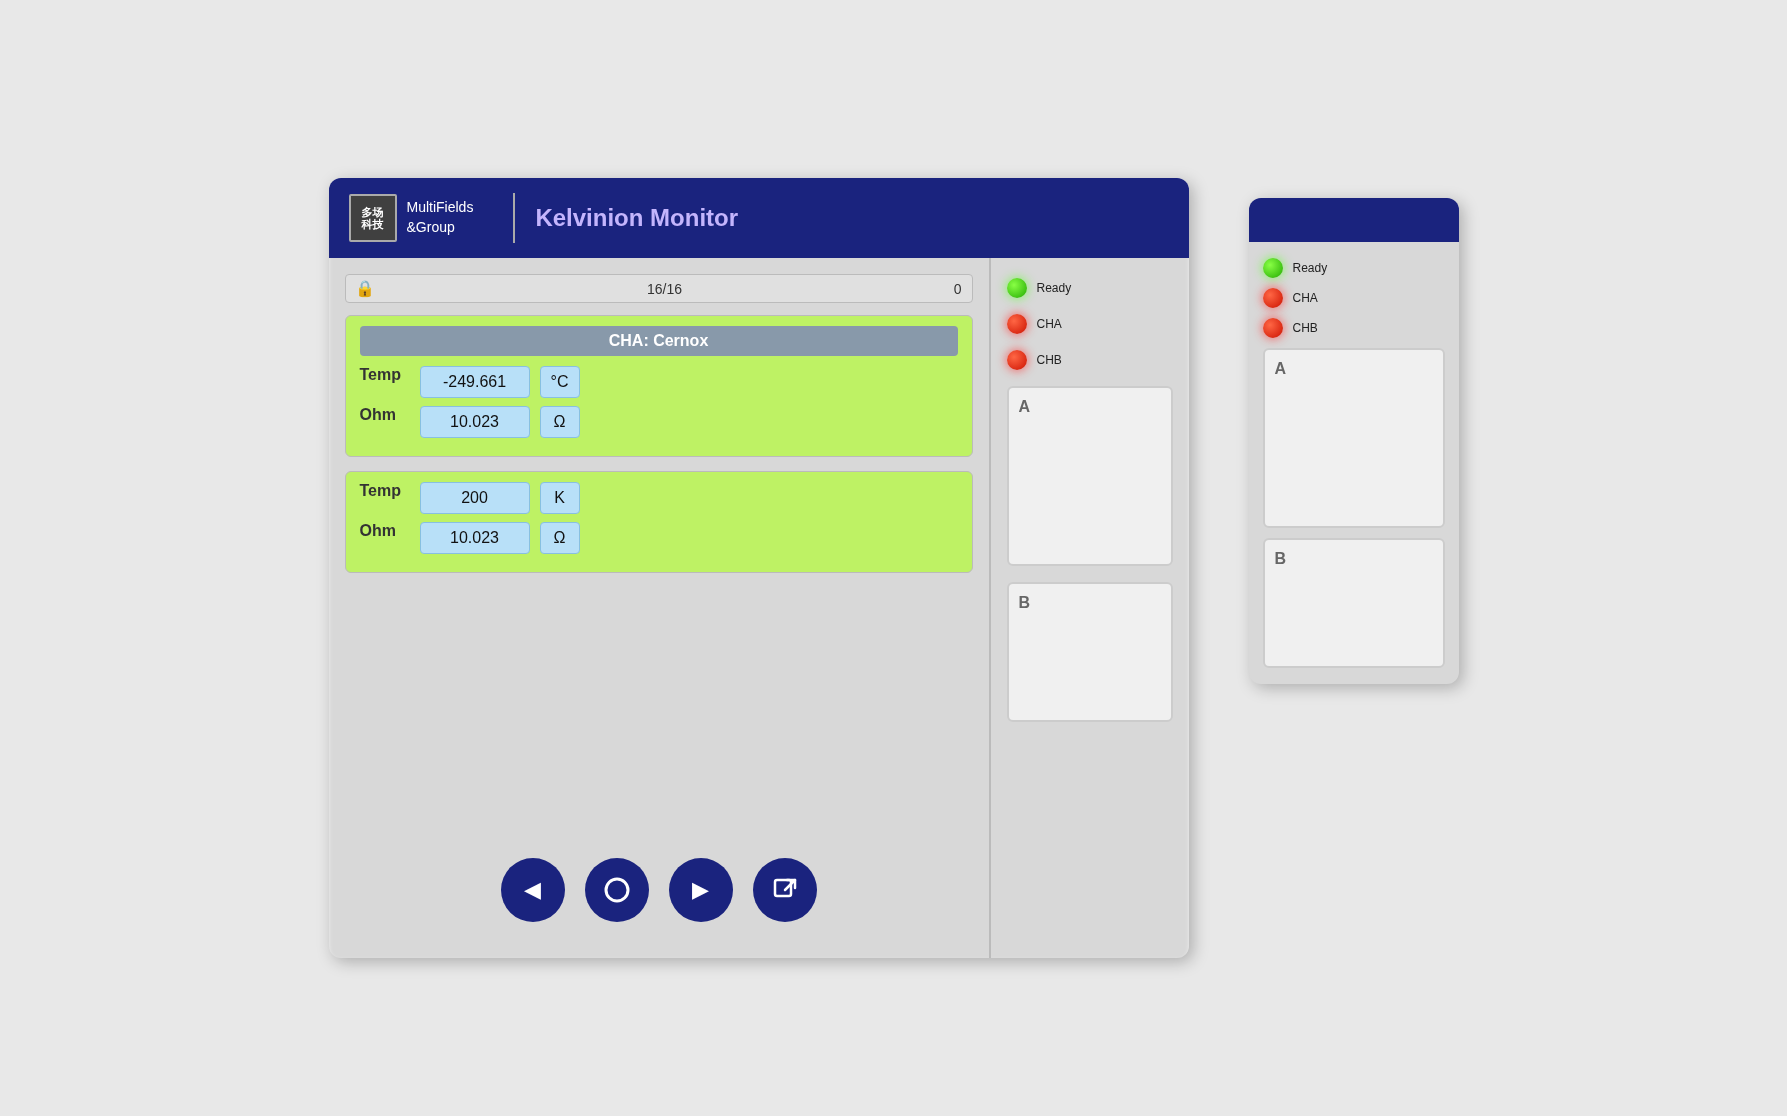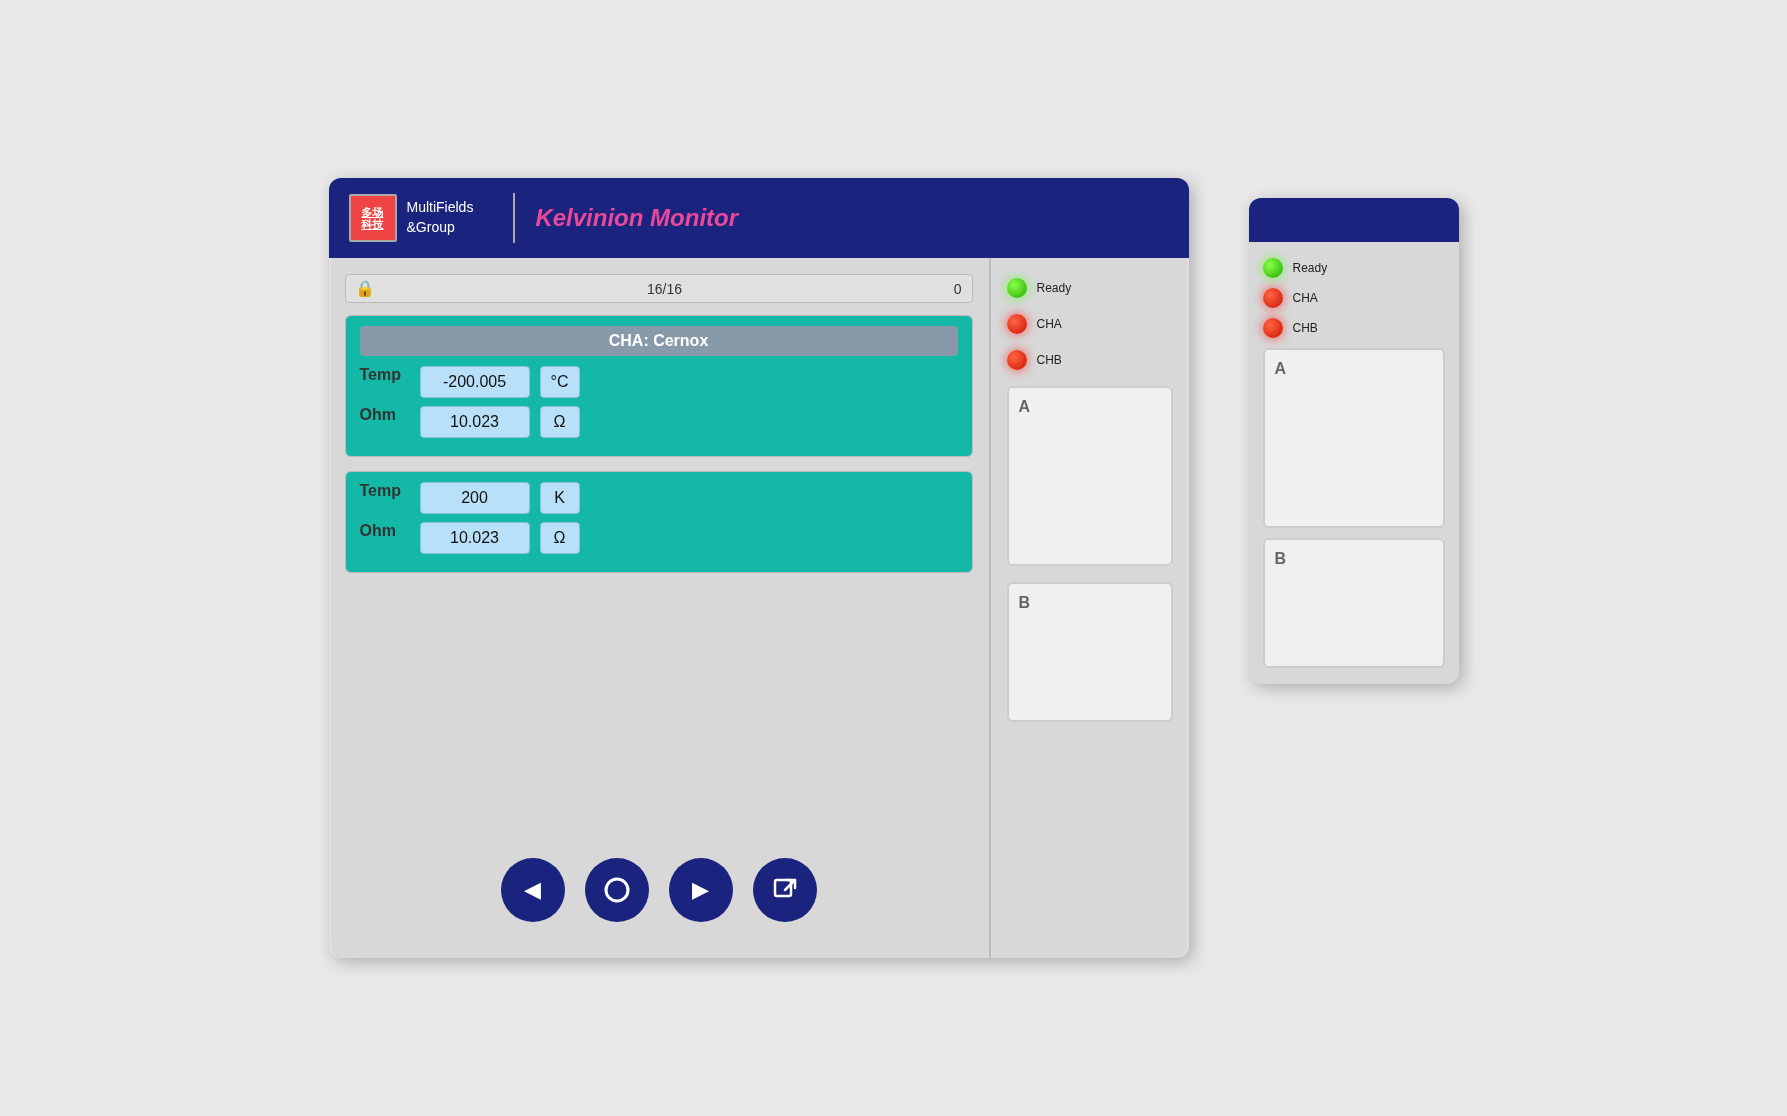--- a/index.html
+++ b/index.html
@@ -65,45 +65,43 @@
       width: 48px;
       height: 48px;
       border: 2px solid #aaa;
       display: flex;
       align-items: center;
       justify-content: center;
       font-size: 11px;
       color: #fff;
       line-height: 1.1;
       text-align: center;
-      background: #ef4444;
+      background: #404040;
       border-radius: 2px;
       white-space: pre;
       font-weight: bold;
-      text-decoration: underline;
     }
 
     .logo-text {
       color: white;
       font-size: 14px;
       line-height: 1.4;
     }
 
     .header-divider {
       width: 2px;
       height: 50px;
       background: #aaa;
       margin: 0 20px;
     }
 
     .header-title {
-      color: #ec4899;
+      color: #c4b5fd;
       font-size: 24px;
       font-weight: bold;
-      font-style: italic;
     }
 
     
     .device-body {
       display: flex;
       flex: 1;
       min-height: 700px;
     }
 
     
@@ -139,21 +137,21 @@
       color: #333;
     }
 
     .status-zero {
       font-size: 14px;
       color: #333;
     }
 
     
     .channel-box {
-      background: #14b8a6;
+      background: #bef264;
       border: 1px solid #bbb;
       border-radius: 6px;
       padding: 10px 14px;
       margin-bottom: 14px;
     }
 
     .channel-header {
       background: #8899aa;
       border-radius: 4px;
       text-align: center;
@@ -346,21 +344,21 @@
         <div class="status-bar">
           <div class="status-lock">🔒</div>
           <div class="status-count">16/16</div>
           <div class="status-zero">0</div>
         </div>
 
         <div class="channel-box">
           <div class="channel-header">CHA:  Cernox</div>
           <div class="channel-row">
             <div class="channel-label">Temp</div>
-            <div class="channel-value">-200.005</div>
+            <div class="channel-value">-249.661</div>
             <div class="channel-unit">°C</div>
           </div>
           <div class="channel-row">
             <div class="channel-label">Ohm</div>
             <div class="channel-value">10.023</div>
             <div class="channel-unit">Ω</div>
           </div>
         </div>
 
         <div class="channel-box">

